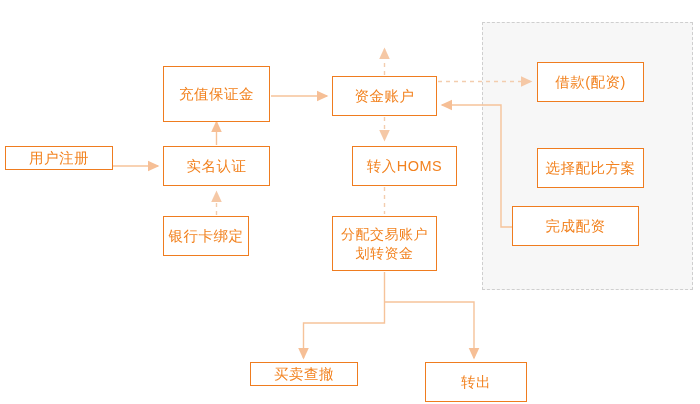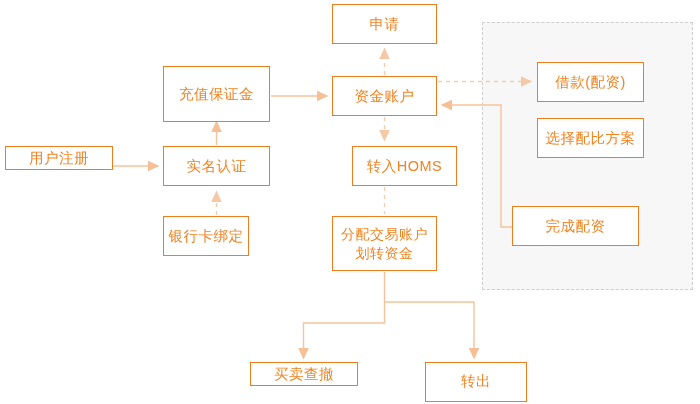--- a/index.html
+++ b/index.html
@@ -91,32 +91,31 @@
   </svg>
 
   <div class="node" style="left:5px;top:146px;width:108px;height:24px;">用户注册</div>
 
   <div class="node" style="left:163px;top:146px;width:107px;height:40px;">实名认证</div>
 
   <div class="node" style="left:163px;top:66px;width:107px;height:56px;">充值保证金</div>
 
   <div class="node" style="left:163px;top:216px;width:86px;height:40px;">银行卡绑定</div>
 
-  <div class="node" style="left:332px;top:4px;width:105px;height:40px;">申请</div>
 
   <div class="node" style="left:332px;top:76px;width:105px;height:40px;">资金账户</div>
 
   <div class="node" style="left:332px;top:146px;width:105px;height:40px;margin-left:20px;">转入HOMS</div>
 
   <div class="node multi" style="left:332px;top:216px;width:105px;height:55px;">分配交易账户
 划转资金</div>
 
   <div class="node" style="left:537px;top:62px;width:107px;height:40px;">借款(配资)</div>
 
-  <div class="node" style="left:537px;top:118px;width:107px;height:40px;">选择配比方案</div>
+  <div class="node" style="left:537px;top:148px;width:107px;height:40px;">选择配比方案</div>
 
   <div class="node" style="left:512px;top:206px;width:127px;height:40px;">完成配资</div>
 
   <div class="node" style="left:250px;top:362px;width:108px;height:24px;">买卖查撤</div>
 
-  <div class="node" style="left:425px;top:362px;width:102px;height:40px;font-family:Liberation Mono, monospace;">转出</div>
+  <div class="node" style="left:425px;top:362px;width:102px;height:40px;">转出</div>
 
 </div>
 
 </body></html>

